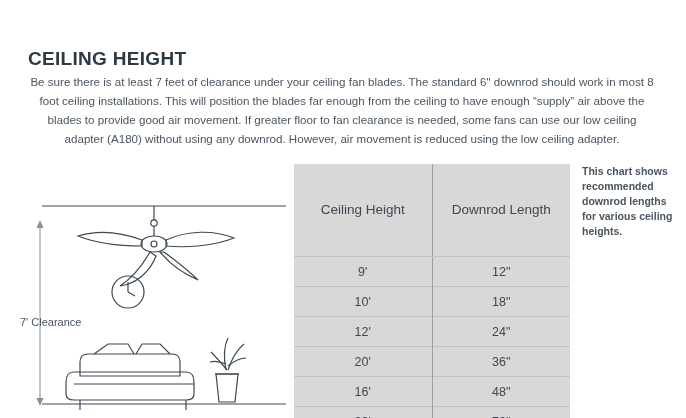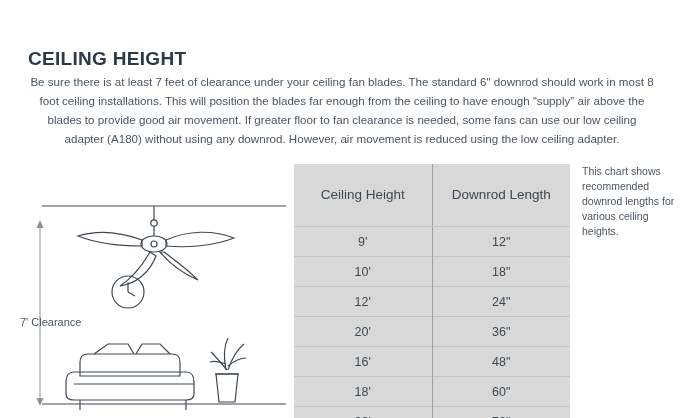--- a/index.html
+++ b/index.html
@@ -112,20 +112,21 @@
   }
   
   .note {
     position: absolute;
     left: 582px;
     top: 136px;
     width: 94px;
     font-size: 10.5px;
     line-height: 15px;
     color: #4a5560;
+    font-weight: bold;
   }
 </style>
 </head>
 <body>
 
 <div class="page">
 
   <div class="heading">CEILING HEIGHT</div>
 
   <div class="intro">Be sure there is at least 7 feet of clearance under your ceiling fan blades. The standard 6" downrod should work in most 8 foot ceiling installations. This will position the blades far enough from the ceiling to have enough “supply” air above the blades to provide good air movement. If greater floor to fan clearance is needed, some fans can use our low ceiling adapter (A180) without using any downrod. However, air movement is reduced using the low ceiling adapter.</div>
@@ -208,24 +209,20 @@
       </tr>
       <tr class="data-row">
         <td class="left-col">20'</td>
         <td>36"</td>
       </tr>
       <tr class="data-row">
         <td class="left-col">16'</td>
         <td>48"</td>
       </tr>
       <tr class="data-row">
-        <td class="left-col">18'</td>
-        <td>60"</td>
-      </tr>
-      <tr class="data-row">
         <td class="left-col">20'</td>
         <td>72"</td>
       </tr>
     </tbody>
       </table>
   </div>
 
   <div class="note">This chart shows recommended downrod lengths for various ceiling heights.</div>
 
 </div>

